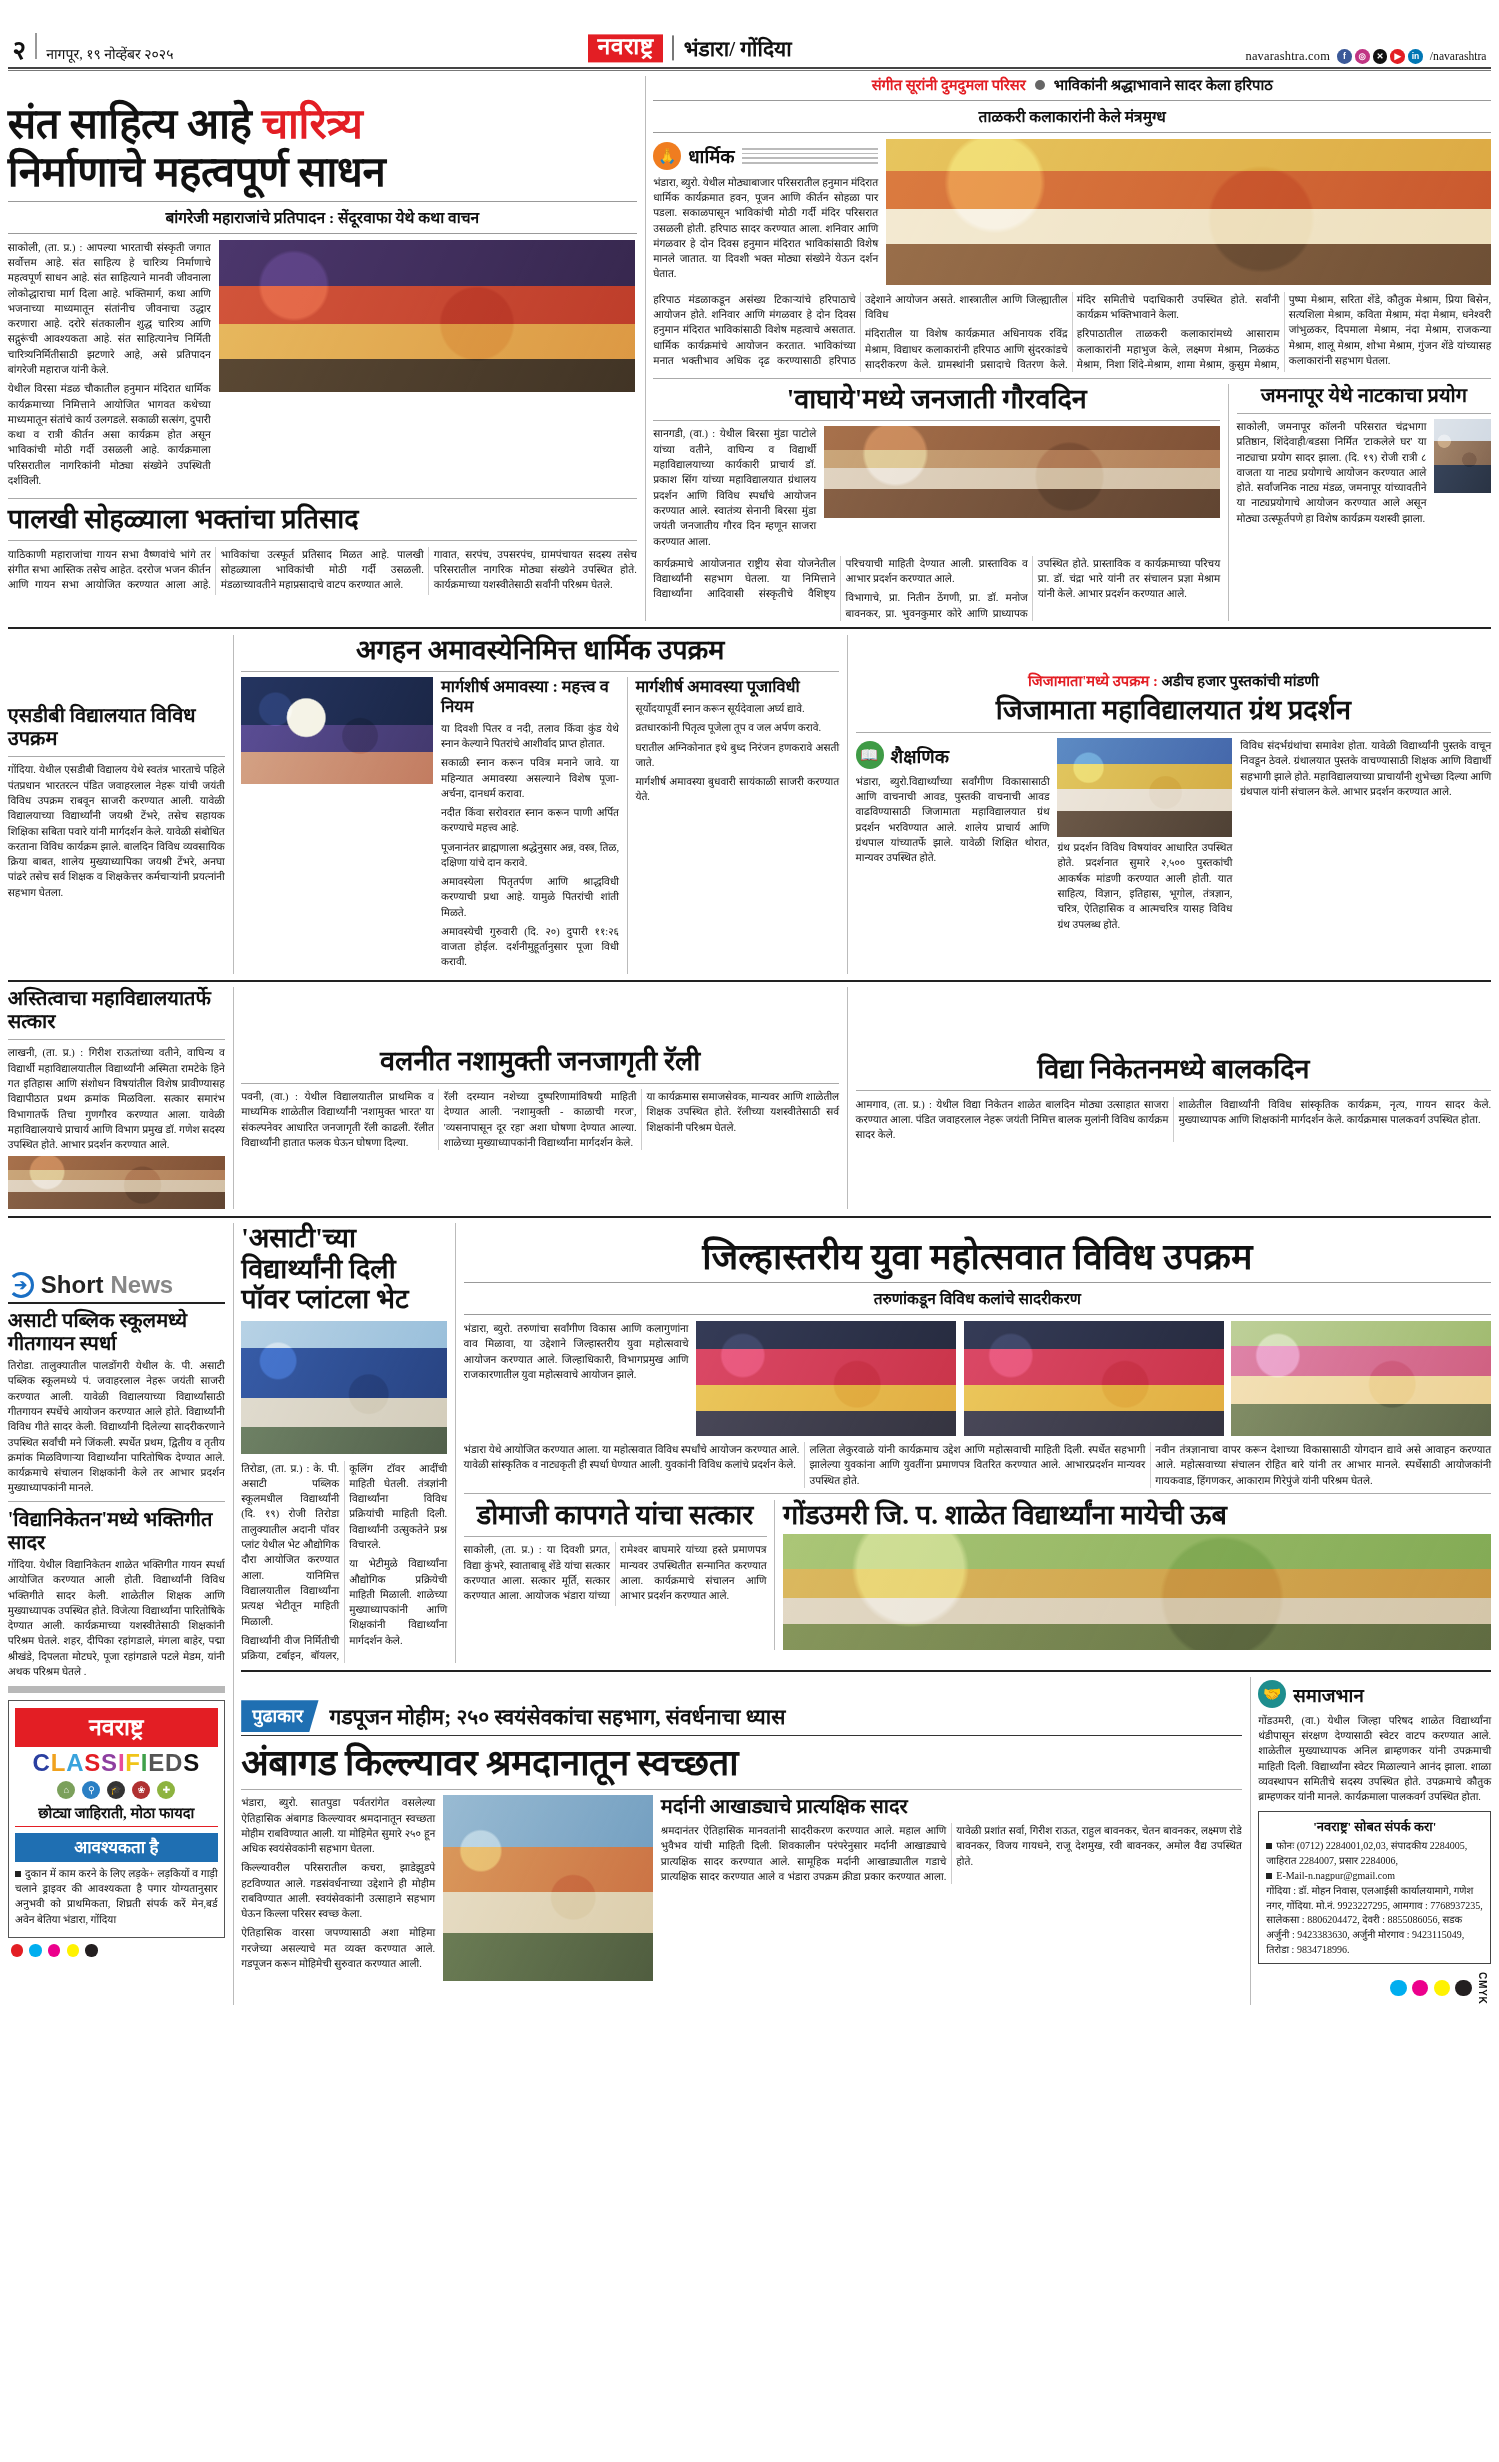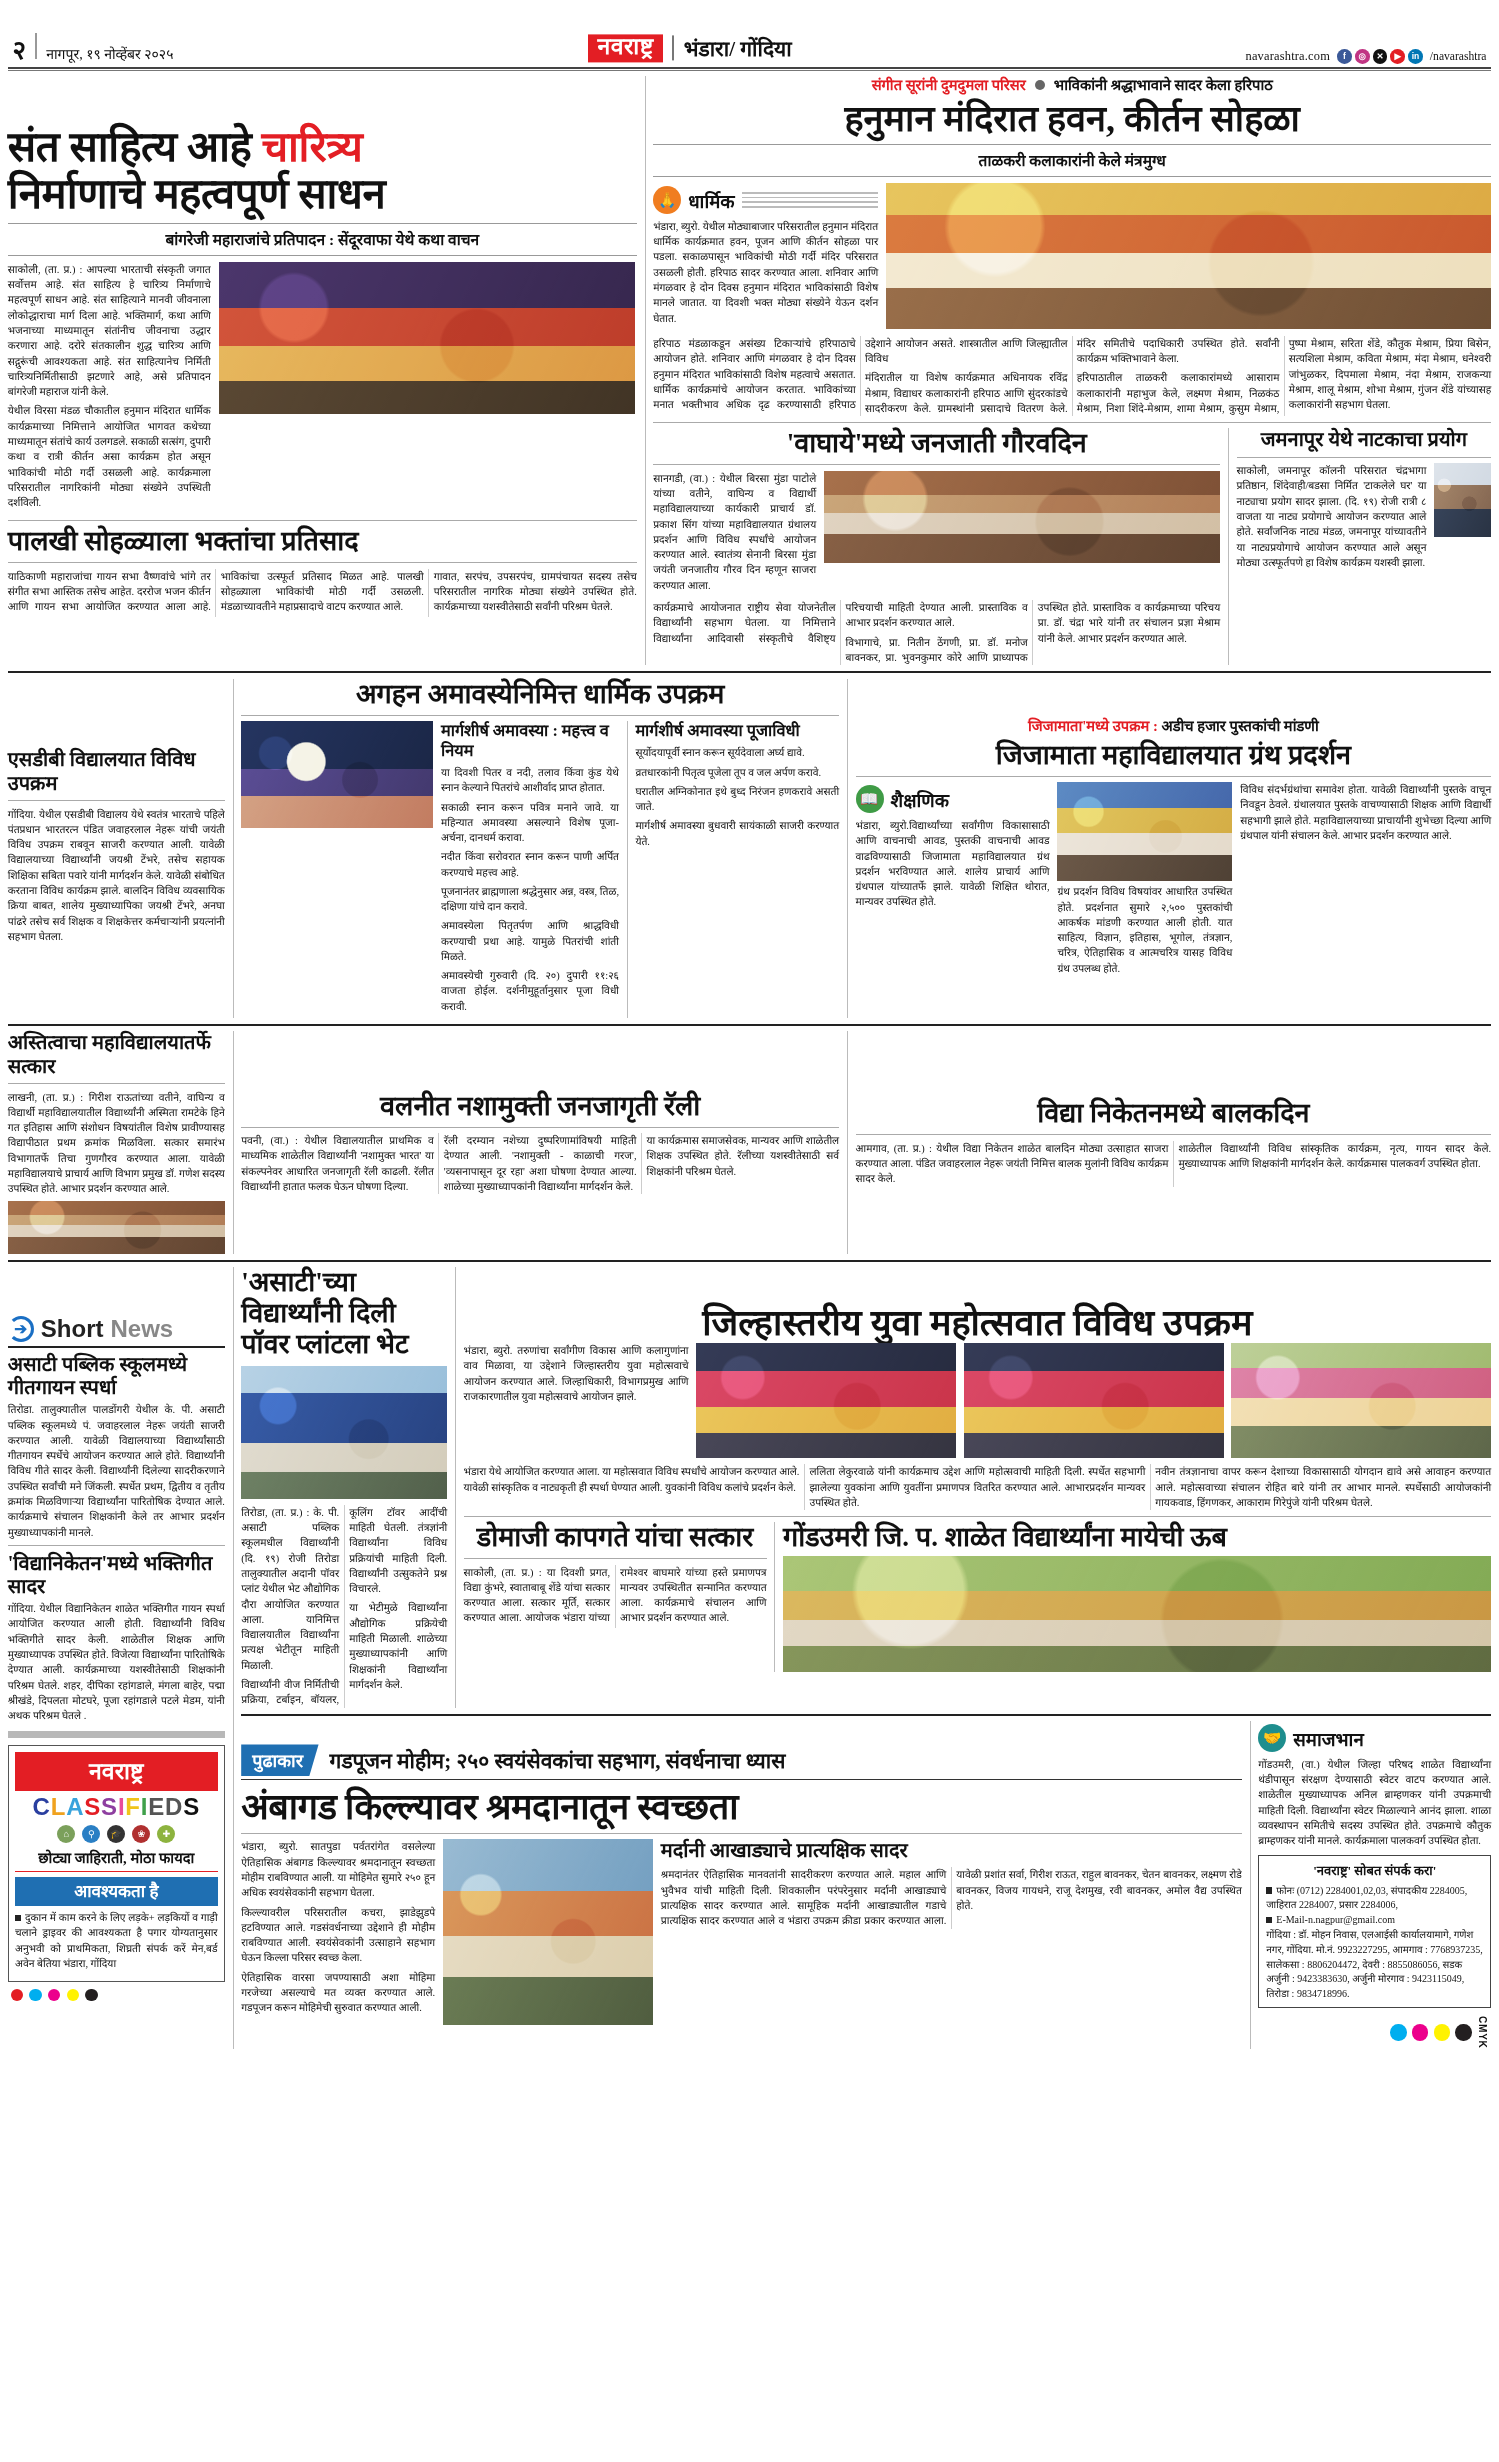--- a/index.html
+++ b/index.html
@@ -295,21 +295,20 @@
     </div>
 
     <div class="vsep"></div>
 
     <div style="flex:1">
       <div class="kicker centerhead">
         <span class="red">संगीत सूरांनी दुमदुमला परिसर</span>
         <span class="dot"></span>
         <span>भाविकांनी श्रद्धाभावाने सादर केला हरिपाठ</span>
       </div>
-      <h2 class="big centerhead">हनुमान मंदिरात हवन, कीर्तन सोहळा</h2>
       <div class="subhead">ताळकरी कलाकारांनी केले मंत्रमुग्ध</div>
 
       <div class="flexrow">
         <div style="width:225px">
           <div class="sec-badge">
             <div class="sec-ico orange">🙏</div>
             <div class="sec-name">धार्मिक</div>
             <div class="sec-lines"></div>
           </div>
           <div class="body-txt">
@@ -540,20 +539,21 @@
             <p>तिरोडा, (ता. प्र.) : के. पी. असाटी पब्लिक स्कूलमधील विद्यार्थ्यांनी (दि. १९) रोजी तिरोडा तालुक्यातील अदानी पॉवर प्लांट येथील भेट औद्योगिक दौरा आयोजित करण्यात आला. यानिमित्त विद्यालयातील विद्यार्थ्यांना प्रत्यक्ष भेटीतून माहिती मिळाली.</p>
             <p>विद्यार्थ्यांनी वीज निर्मितीची प्रक्रिया, टर्बाइन, बॉयलर, कूलिंग टॉवर आदींची माहिती घेतली. तंत्रज्ञांनी विद्यार्थ्यांना विविध प्रक्रियांची माहिती दिली. विद्यार्थ्यांनी उत्सुकतेने प्रश्न विचारले.</p>
             <p>या भेटीमुळे विद्यार्थ्यांना औद्योगिक प्रक्रियेची माहिती मिळाली. शाळेच्या मुख्याध्यापकांनी आणि शिक्षकांनी विद्यार्थ्यांना मार्गदर्शन केले.</p>
           </div>
         </div>
 
         <div class="vsep"></div>
 
         <div style="flex:1">
           <h2 class="big centerhead">जिल्हास्तरीय युवा महोत्सवात विविध उपक्रम</h2>
+          <div class="subhead">तरुणांकडून विविध कलांचे सादरीकरण</div>
           <div class="flexrow">
             <div style="width:225px" class="body-txt">
               <p>भंडारा, ब्युरो. तरुणांचा सर्वांगीण विकास आणि कलागुणांना वाव मिळावा, या उद्देशाने जिल्हास्तरीय युवा महोत्सवाचे आयोजन करण्यात आले. जिल्हाधिकारी, विभागप्रमुख आणि राजकारणातील युवा महोत्सवाचे आयोजन झाले.</p>
             </div>
             <div style="flex:1">
               <div class="flexrow">
                 <div class="ph dance" style="flex:1;height:115px"></div>
                 <div class="ph dance" style="flex:1;height:115px"></div>
                 <div class="ph kids" style="flex:1;height:115px"></div>
               </div>

